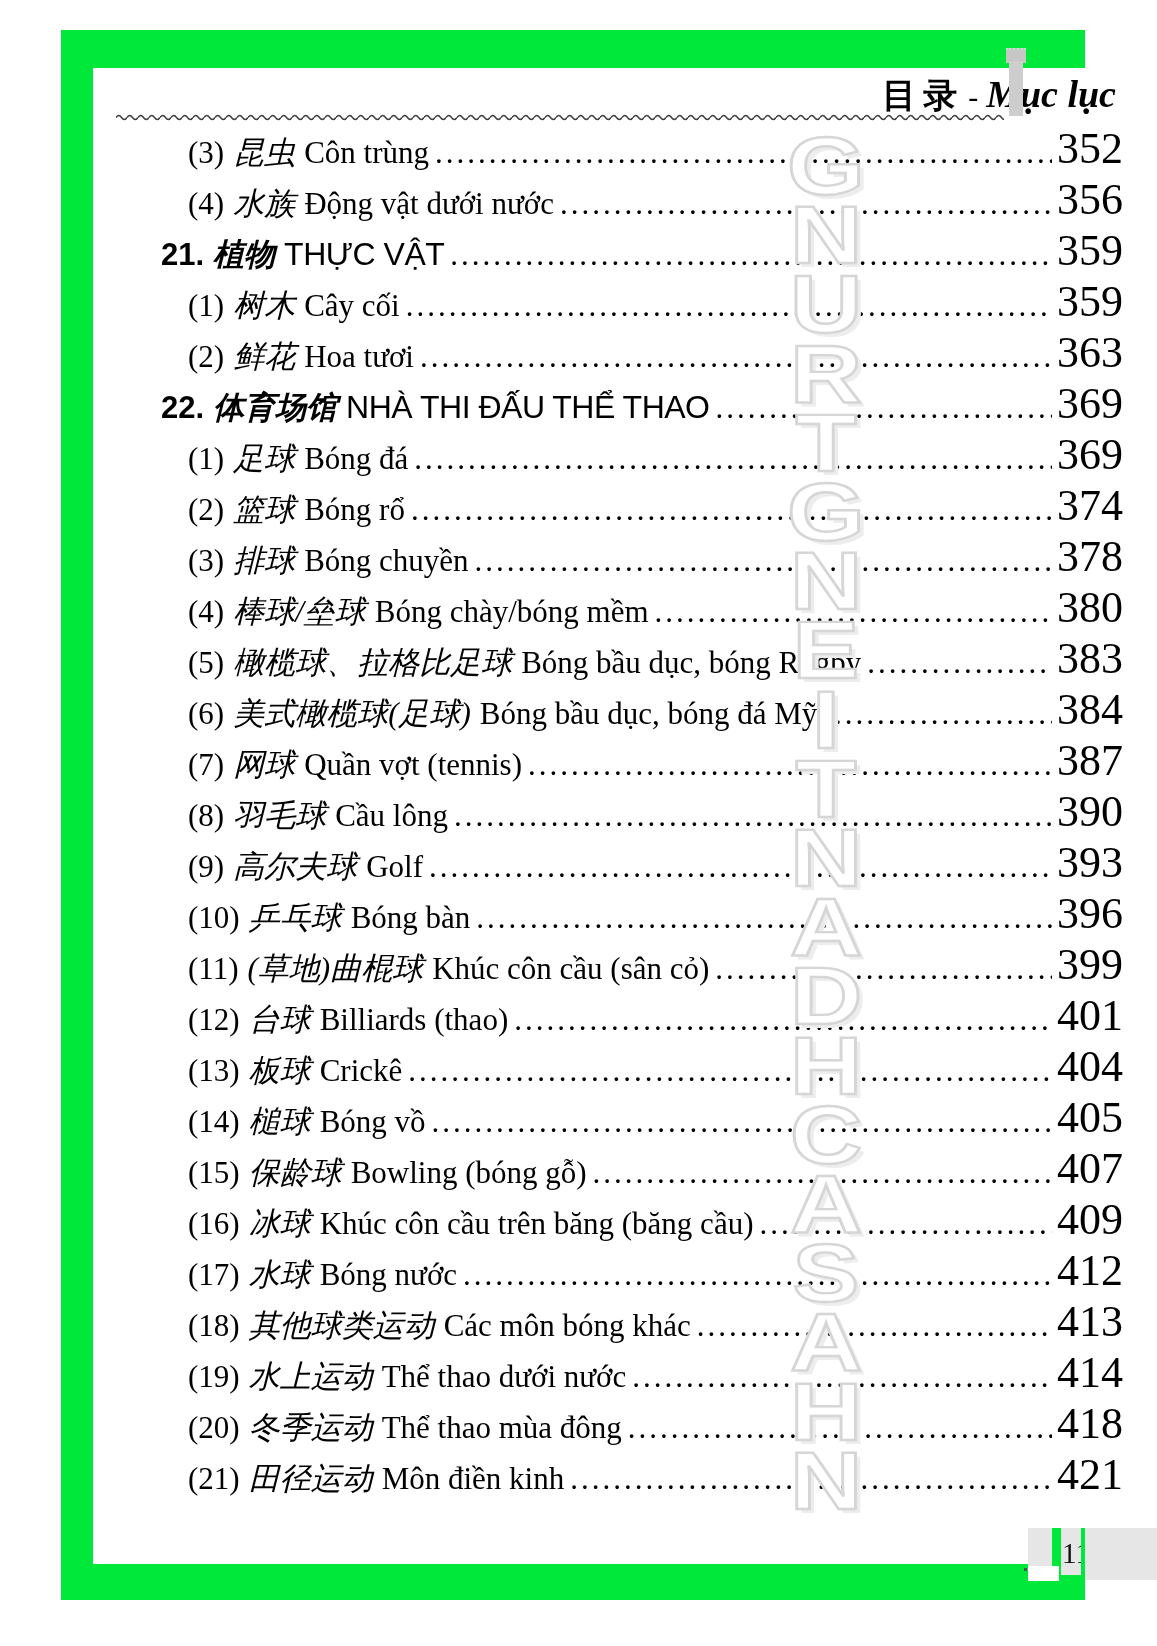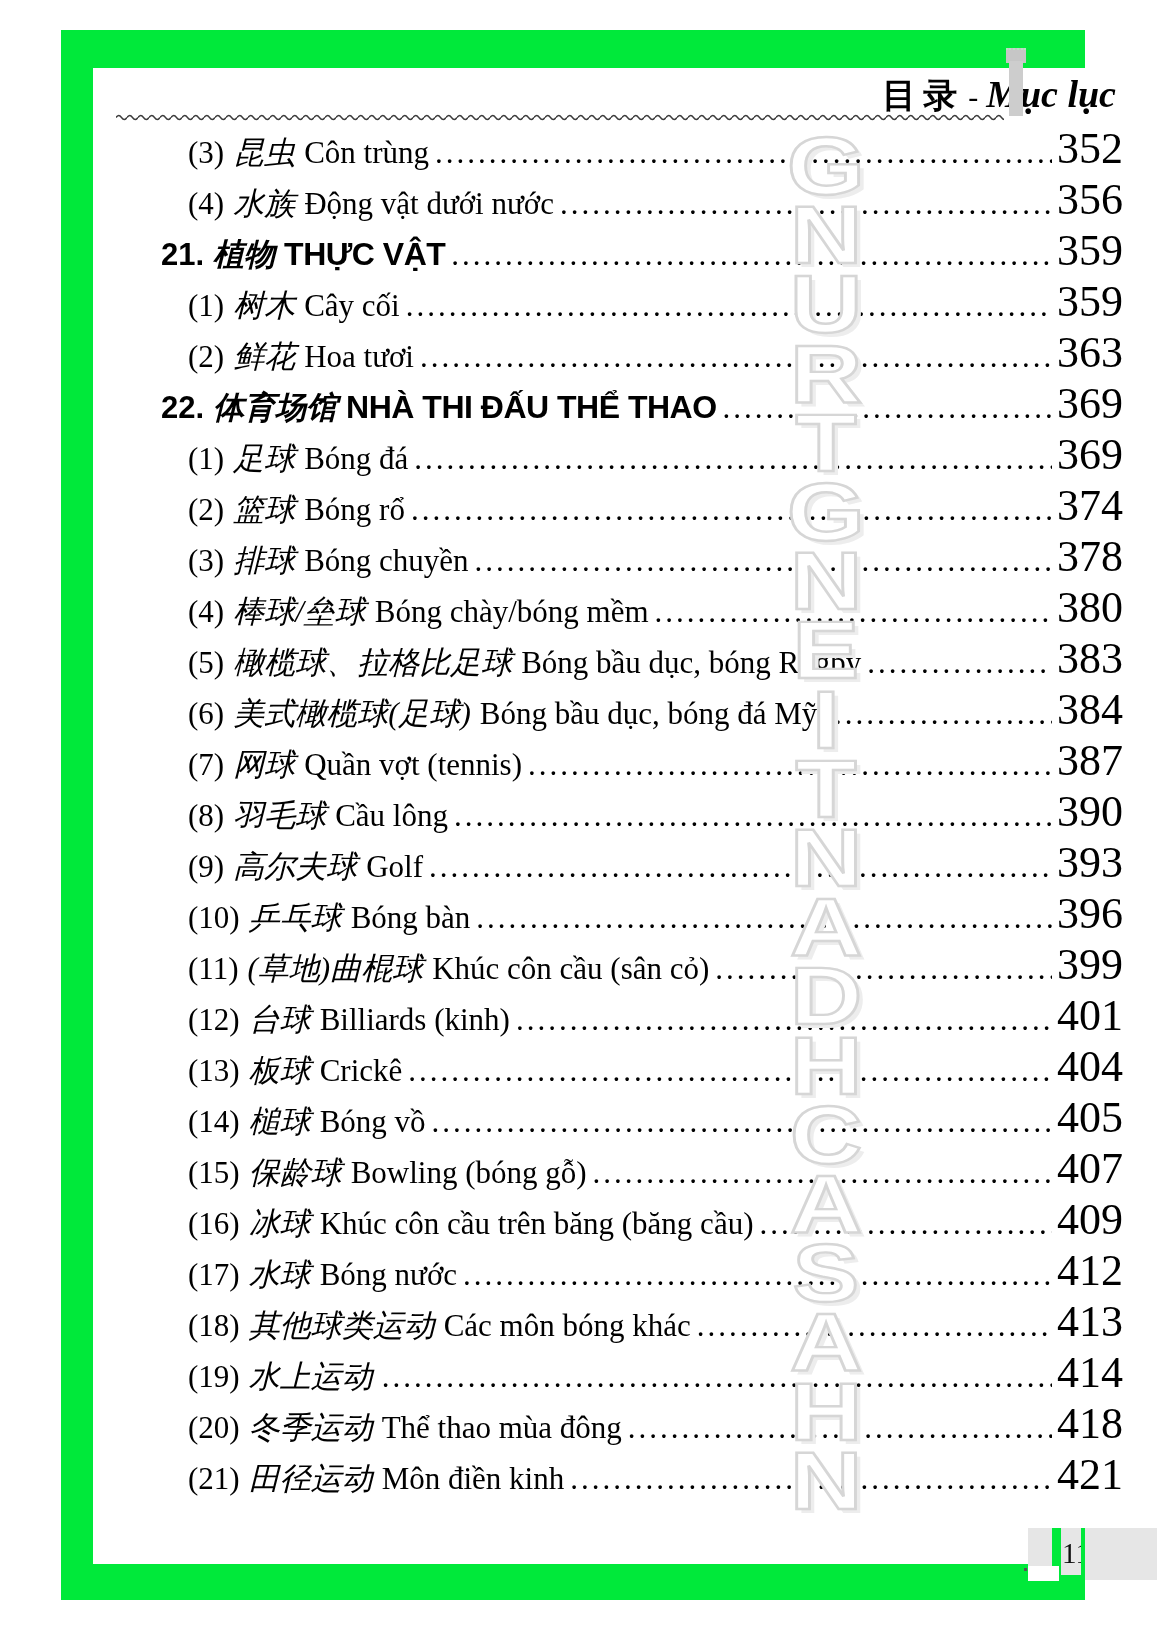--- a/index.html
+++ b/index.html
@@ -27,21 +27,21 @@
   
   .rows{position:absolute;left:0;right:0;top:55px;}
   .row{
     display:flex;align-items:baseline;height:51px;line-height:51px;
     padding:0 48px 0 95px;font-size:31px;white-space:nowrap;
   }
   .row.section{
     padding-left:68px;margin-top:0;
     font-family:"Liberation Sans",sans-serif;font-weight:bold;font-size:31px;
   }
-  .row.section .vi{font-weight:bold;font-size:32px;letter-spacing:-0.5px;}
+  .row.section .vi{font-weight:normal;font-size:32px;letter-spacing:-0.5px;}
   .row .num{margin-right:9px;}
   .row .zh{margin-right:9px;font-style:italic;}
   .row .vi{margin-right:6px;text-align:right;}
   .leader{
     flex:1;min-width:0;overflow:hidden;white-space:nowrap;
     font-family:"Liberation Serif",serif;font-weight:normal;font-size:31px;letter-spacing:3px;
   }
   .pg{font-family:"Liberation Serif",serif;font-weight:normal;font-size:44px;margin-left:5px;}
 
   
@@ -205,21 +205,21 @@
           <div class="row">
     <span class="num">(11)</span>
             <span class="zh">(草地)曲棍球</span>
             <span class="vi">Khúc côn cầu (sân cỏ)</span>
             <span class="leader">..............................................................................................................................</span>
             <span class="pg">399</span>
   </div>
           <div class="row">
     <span class="num">(12)</span>
             <span class="zh">台球</span>
-            <span class="vi">Billiards (kinh)</span>
+            <span class="vi">Billiards (thao)</span>
             <span class="leader">..............................................................................................................................</span>
             <span class="pg">401</span>
   </div>
           <div class="row">
     <span class="num">(13)</span>
             <span class="zh">板球</span>
             <span class="vi">Crickê</span>
             <span class="leader">..............................................................................................................................</span>
             <span class="pg">404</span>
   </div>
@@ -254,20 +254,21 @@
           <div class="row">
     <span class="num">(18)</span>
             <span class="zh">其他球类运动</span>
             <span class="vi">Các môn bóng khác</span>
             <span class="leader">..............................................................................................................................</span>
             <span class="pg">413</span>
   </div>
           <div class="row">
     <span class="num">(19)</span>
             <span class="zh">水上运动</span>
+            <span class="vi">Thể thao dưới nước</span>
             <span class="leader">..............................................................................................................................</span>
             <span class="pg">414</span>
   </div>
           <div class="row">
     <span class="num">(20)</span>
             <span class="zh">冬季运动</span>
             <span class="vi">Thể thao mùa đông</span>
             <span class="leader">..............................................................................................................................</span>
             <span class="pg">418</span>
   </div>

